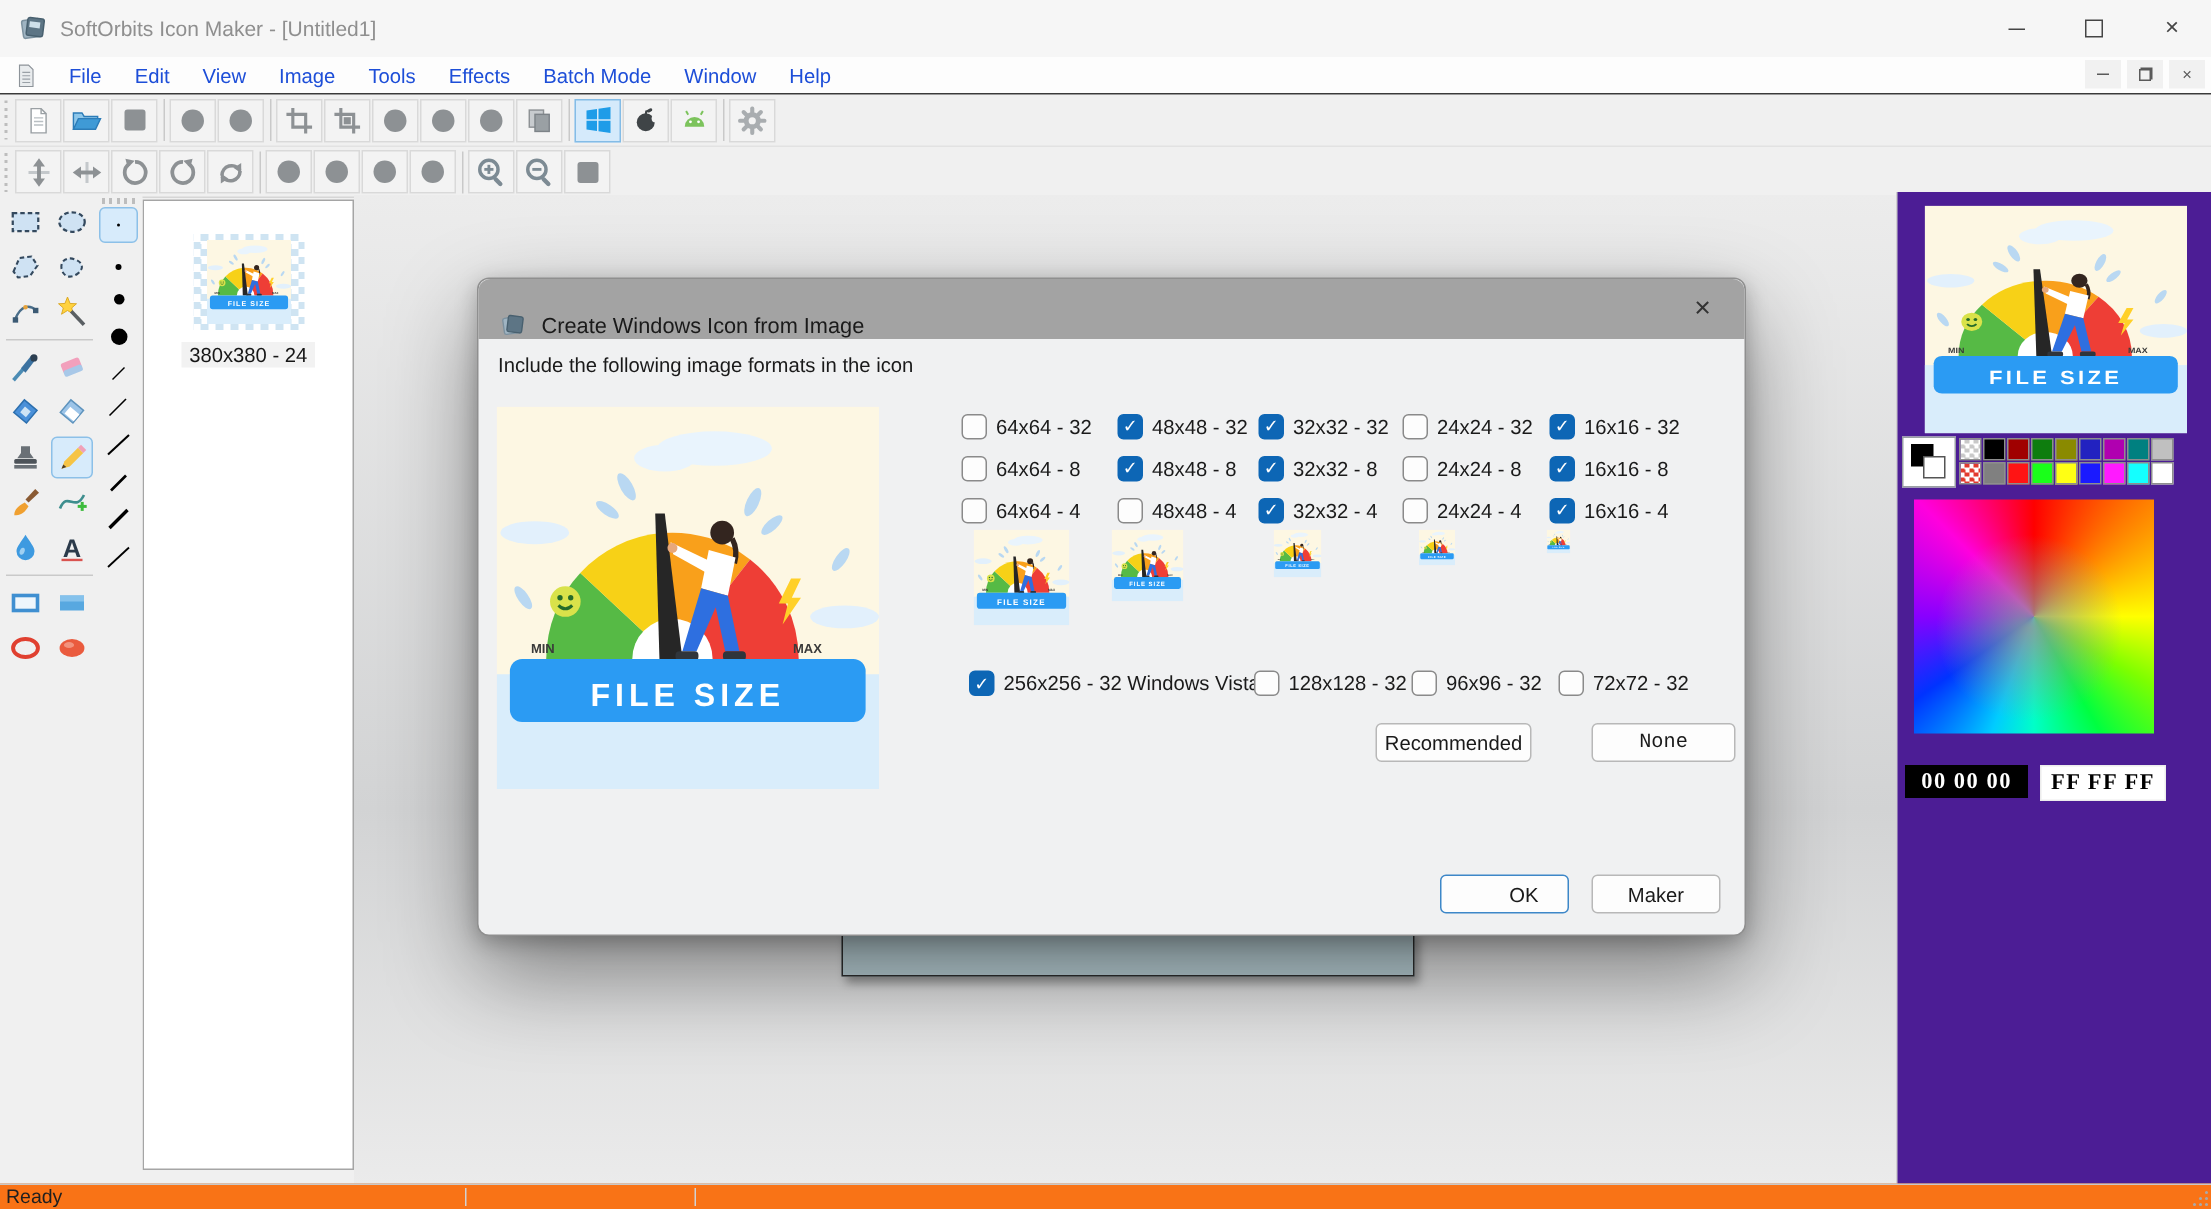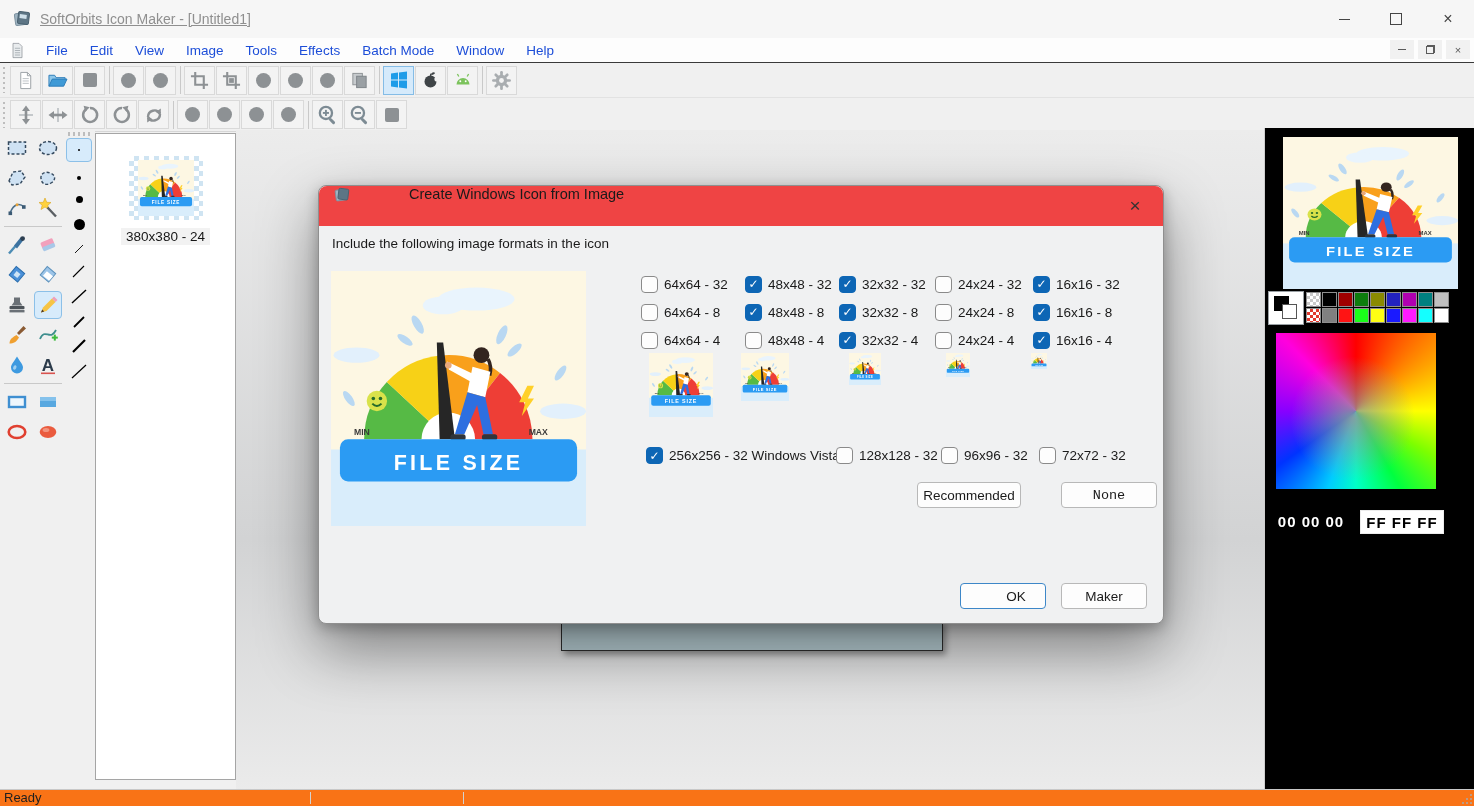--- a/index.html
+++ b/index.html
@@ -4,21 +4,21 @@
 <style>
   html,body{margin:0;padding:0;}
   body{width:1474px;height:806px;position:relative;overflow:hidden;
        font-family:"Liberation Sans","DejaVu Sans",sans-serif;background:#f0f0f0;
        -webkit-font-smoothing:antialiased;}
   svg text{font-family:"Liberation Sans","DejaVu Sans",sans-serif;}
 
   
   .titlebar{height:38px;background:#f6f6f6;display:flex;align-items:center;position:relative;}
   .titlebar .app-ic{margin:0 8px 0 12px;width:20px;height:20px;}
-  .titlebar .ttl{font-size:14px;color:#8f8f8f;text-decoration:underline;}
+  .titlebar .ttl{font-size:14px;color:#8f8f8f;}
   .win-controls{position:absolute;right:0;top:0;height:38px;display:flex;}
   .wc{width:52px;height:38px;display:flex;align-items:center;justify-content:center;color:#454545;}
   .wc .minbar{width:11px;height:1px;background:#454545;display:block;}
   .wc .maxbox{width:10px;height:10px;border:1px solid #454545;display:block;}
   .wc.close{font-size:16px;line-height:1;}
 
   
   .menubar{height:24px;background:#fdfdfd;display:flex;align-items:center;border-bottom:1px solid #3a3a3a;position:relative;}
   .menubar .mdi-ic{margin:0 10px 0 10px;}
   .menu-item{font-size:13.5px;color:#1d4ed8;padding:3px 11px;cursor:default;}
@@ -63,21 +63,21 @@
               display:flex;flex-direction:column;align-items:center;box-sizing:border-box;}
   .thumb-check{margin-top:22px;width:74px;height:64px;display:flex;align-items:center;justify-content:center;
                background:repeating-conic-gradient(#cfe4f2 0 25%,#ffffff 0 50%);background-size:10px 10px;}
   .thumb-label{margin-top:8px;font-size:13.5px;color:#161616;background:#f2f2f2;padding:1px 5px;}
 
   .canvas{flex:1;position:relative;background:linear-gradient(180deg,#ececec 0%,#d2d3d4 62%,#ebebeb 100%);}
   .canvas-strip{position:absolute;left:325px;top:490px;width:380px;height:29px;background:#b7cdd3;
                 border:1px solid #2e2e2e;box-shadow:3px 4px 6px rgba(0,0,0,.35);}
 
   
-  .rightpanel{width:209px;flex:none;background:#000000;border-left:1px solid #cfcfcf;position:relative;margin-top:-2px;}
+  .rightpanel{width:209px;flex:none;background:#4c1d95;border-left:1px solid #cfcfcf;position:relative;margin-top:-2px;font-family:Liberation Serif, serif;}
   .rp-preview{position:absolute;left:18px;top:9px;width:175px;height:152px;}
   .fgbg{position:absolute;left:3px;top:163px;width:36px;height:34px;background:#fff;border:1px solid #9aa0a4;box-sizing:border-box;}
   .fgbg .fg{position:absolute;left:5px;top:4px;width:15px;height:15px;background:#000;}
   .fgbg .bg{position:absolute;left:13px;top:12px;width:15px;height:15px;background:#fff;border:1px solid #555;box-sizing:border-box;}
   .swatches{position:absolute;left:41px;top:164px;display:grid;grid-template-columns:repeat(9,15px);
             grid-auto-rows:15px;gap:1px;}
   .sw{width:15px;height:15px;border:1px solid #8e8e8e;box-sizing:border-box;}
   .sw.checker{background:repeating-conic-gradient(#c9c9c9 0 25%,#ffffff 0 50%);background-size:6px 6px;}
   .sw.checker-red{background:repeating-conic-gradient(#e23a2e 0 25%,#ffffff 0 50%);background-size:6px 6px;}
   .gradient{position:absolute;left:11px;top:205px;width:160px;height:156px;
@@ -93,21 +93,21 @@
 
   
   .statusbar{position:absolute;left:0;right:0;bottom:0;height:16px;background:#f97316;border-top:1px solid #c8c8c8;}
   .statusbar .txt{position:absolute;left:4px;top:0px;font-size:13px;color:#1f1f1f;}
   .sbdiv{position:absolute;top:2px;bottom:2px;width:1px;background:#d2d2d2;}
   .sizegrip{position:absolute;right:1px;bottom:1px;}
 
   
   .dialog{position:absolute;left:318px;top:185px;width:844px;height:437px;background:#f0f1f2;
           border:1px solid #8f8f8f;border-radius:8px;box-shadow:0 25px 60px rgba(0,0,0,.42), 0 4px 14px rgba(0,0,0,.25);}
-  .dlg-title{height:40px;background:#ef4444;border-radius:8px 8px 0 0;display:flex;align-items:flex-start;position:relative;gap:48px;}
+  .dlg-title{height:40px;background:#a3a3a3;border-radius:8px 8px 0 0;display:flex;align-items:flex-end;position:relative;}
   .dlg-title .ic{margin:0 10px 0 14px;width:18px;height:18px;}
   .dlg-title .t{font-size:14.5px;color:#1a1a1a;}
   .dlg-close{position:absolute;right:16px;top:8px;width:24px;height:24px;display:flex;align-items:center;justify-content:center;
              font-size:19px;color:#333;}
   .dlg-sub{position:absolute;left:13px;top:50px;font-size:13.5px;color:#1a1a1a;}
   .dlg-preview{position:absolute;left:12px;top:85px;width:255px;height:255px;}
   .fmt-grid{position:absolute;left:322px;top:84px;display:grid;
             grid-template-columns:104px 94px 96px 98px 120px;grid-auto-rows:28px;}
   .cb{display:flex;align-items:center;gap:6px;font-size:13.5px;color:#1a1a1a;}
   .cbx{width:17px;height:17px;border:1px solid #8a8a8a;border-radius:4px;background:#fdfdfd;flex:none;

